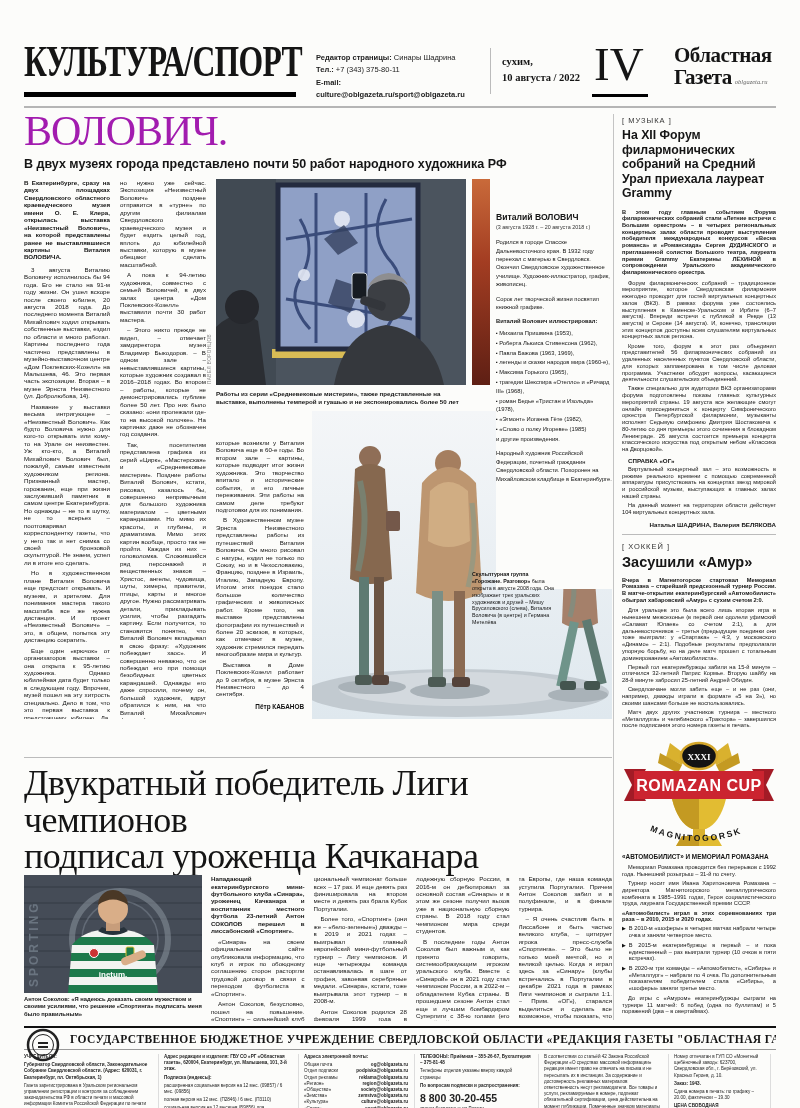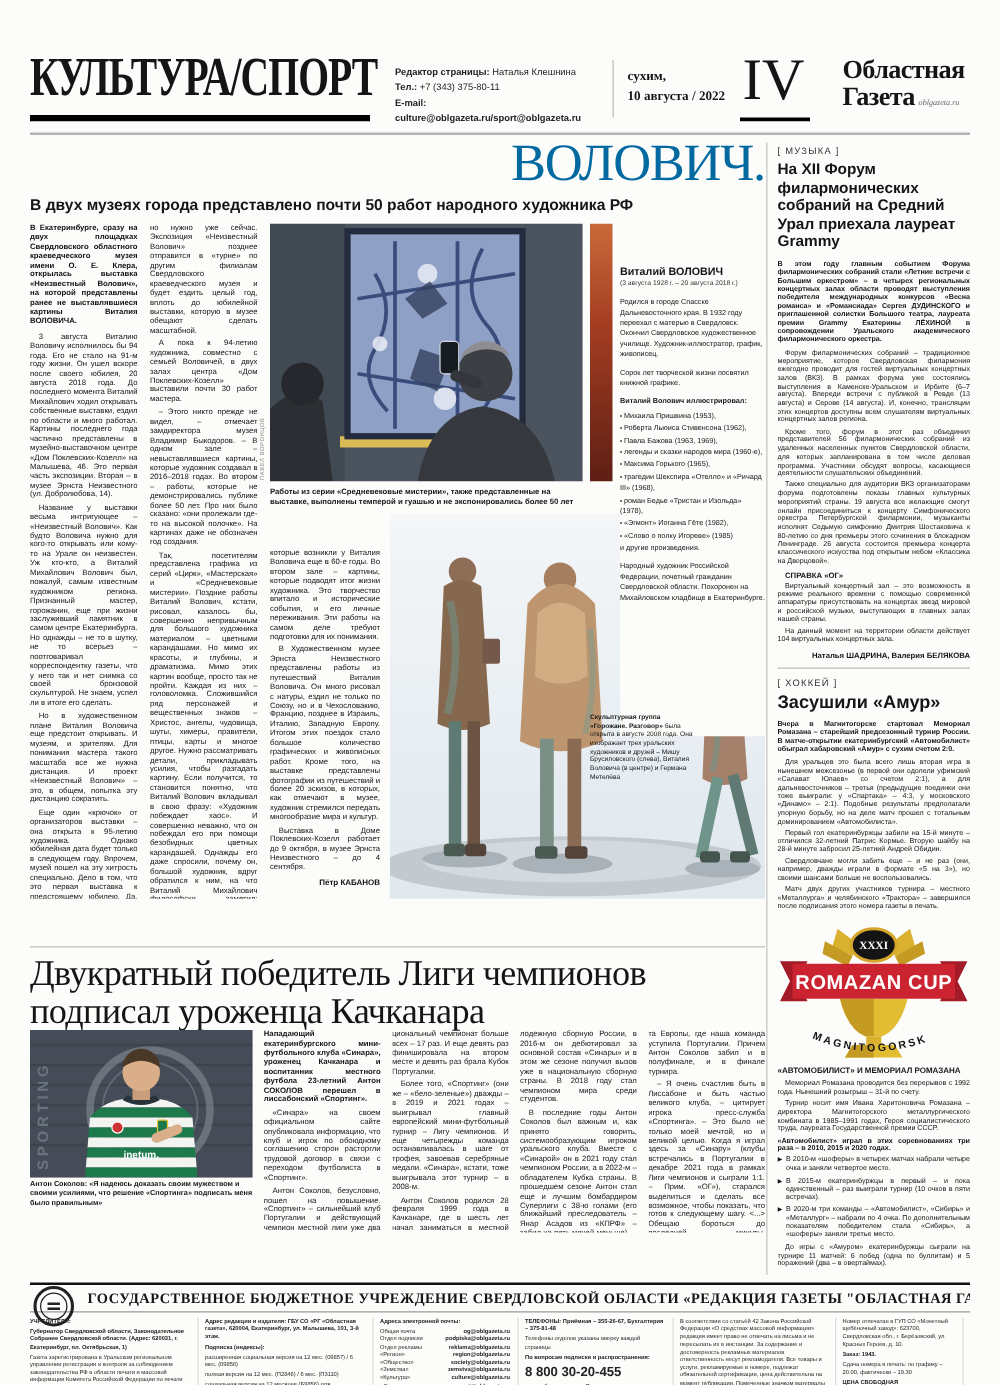--- a/index.html
+++ b/index.html
@@ -15,21 +15,21 @@
   .hdr-div{position:absolute;left:466px;top:8px;width:1px;height:46px;background:#bbb;}
   .hdr-date{position:absolute;left:478px;top:14px;font-family:"Liberation Serif",serif;font-weight:700;font-size:10.5px;line-height:1.5;}
   .hdr-page{position:absolute;left:570px;top:0;font-family:"Liberation Serif",serif;font-size:47px;line-height:1.05;}
   .hdr-page-rule{position:absolute;left:568px;top:54px;width:56px;height:3px;background:#000;}
   .hdr-brand{position:absolute;left:650px;top:4px;font-family:"Liberation Serif",serif;font-weight:700;font-size:21px;line-height:1.05;letter-spacing:-0.5px;}
   .hdr-site{font-size:6.5px;color:#666;font-weight:400;letter-spacing:0;margin-left:3px;font-style:italic;}
   .hdr-rule{position:absolute;left:24px;top:106px;width:752px;height:2px;background:#b5b5b5;}
   .side-vrule{position:absolute;left:613px;top:114px;width:1px;height:906px;background:#c4c4c4;}
   
   .main{position:absolute;left:24px;top:110px;width:588px;}
-  .main-h1{font-family:"Liberation Serif",serif;font-size:42px;line-height:1.0;letter-spacing:-1px;color:#0369a1;text-align:right;}
+  .main-h1{font-family:"Liberation Serif",serif;font-size:42px;line-height:1.0;letter-spacing:-1px;color:#a21caf;}
   .main-sub{font-weight:700;font-size:12.5px;margin-top:5px;}
   .main-body{position:relative;margin-top:8px;height:540px;}
   .txtcol{position:absolute;font-size:6.2px;line-height:1.2;text-align:justify;overflow:hidden;color:#111;}
   .txtcol p{margin:0 0 3px 0;text-indent:7px;}
   .txtcol p.noind{text-indent:0;}
   .txtcol p.lede{font-weight:700;text-indent:0;margin-bottom:5px;}
   .c1{left:0;top:0;width:86px;height:540px;}
   .c2{left:96px;top:0;width:86px;height:540px;}
   .c3{left:192px;top:260px;width:88px;height:280px;}
   .byline{font-weight:700;text-align:right;font-size:6.4px;margin-top:5px;}
@@ -47,21 +47,21 @@
   .bio ul{margin:0 0 2px 0;padding:0;list-style:none;}
   .bio li{margin:0 0 1.5px 0;}
   .bio li::before{content:"▪ ";font-size:5px;}
   .sculpt{position:absolute;left:288px;top:232px;width:300px;height:308px;z-index:1;}
   .sculpt-cap{position:absolute;left:448px;top:392px;width:84px;font-size:5.3px;line-height:1.3;z-index:3;}
   .sculpt-cap .t{font-weight:700;}
   .rule-mid{position:absolute;left:24px;top:757px;width:588px;height:1px;background:#bbb;}
   
   .foot-sec{position:absolute;left:24px;top:763px;width:588px;height:258px;overflow:hidden;}
   .kicker{font-size:7.5px;letter-spacing:1px;color:#333;}
-  .foot-h2{font-family:"Liberation Serif",serif;font-size:29px;line-height:1.02;letter-spacing:-0.5px;margin-top:2px;}
+  .foot-h2{font-family:"Liberation Serif",serif;font-size:36px;line-height:1.02;letter-spacing:-0.5px;margin-top:2px;}
   .foot-sub{font-weight:700;font-size:11.5px;margin:5px 0 6px 0;}
   .foot-row{display:flex;gap:9px;height:162px;overflow:hidden;}
   .foot-photo-wrap{width:178px;flex:0 0 auto;position:relative;}
   .foot-photo{width:178px;height:118px;background:#454c57;overflow:hidden;}
   .foot-cap{font-size:5.8px;font-weight:700;line-height:1.25;margin-top:3px;}
   .fcol{flex:1;font-size:6.2px;line-height:1.2;text-align:justify;overflow:hidden;}
   .fcol p{margin:0 0 3px 0;text-indent:7px;}
   .fcol p.noind{text-indent:0;}
   .fcol p.lede{font-weight:700;text-indent:0;}
   
@@ -99,21 +99,21 @@
 </style>
 </head>
 <body>
 
 <div class="page">
 
   <div class="hdr">
     <div class="hdr-title">КУЛЬТУРА/СПОРТ</div>
     <div class="hdr-title-rule"></div>
     <div class="hdr-editor">
-      <div><b>Редактор страницы:</b> <span>Наталья Клешнина</span></div>
+      <div><b>Редактор страницы:</b> <span>Синары Шадрина</span></div>
       <div><b>Тел.:</b> <span>+7 (343) 375-80-11</span></div>
       <div><b>E-mail:</b> <b>culture@oblgazeta.ru/sport@oblgazeta.ru</b></div>
     </div>
     <div class="hdr-div"></div>
     <div class="hdr-date">
       <div>сухим,</div>
       <div>10 августа / 2022</div>
     </div>
     <div class="hdr-page">IV</div>
     <div class="hdr-page-rule"></div>

